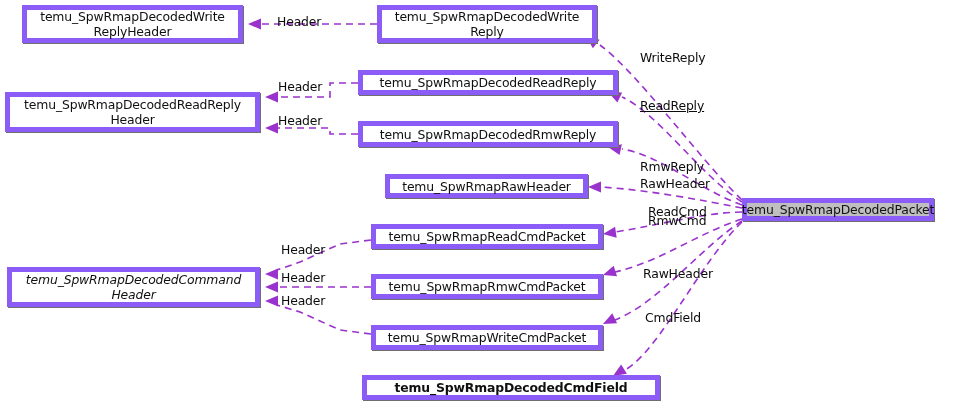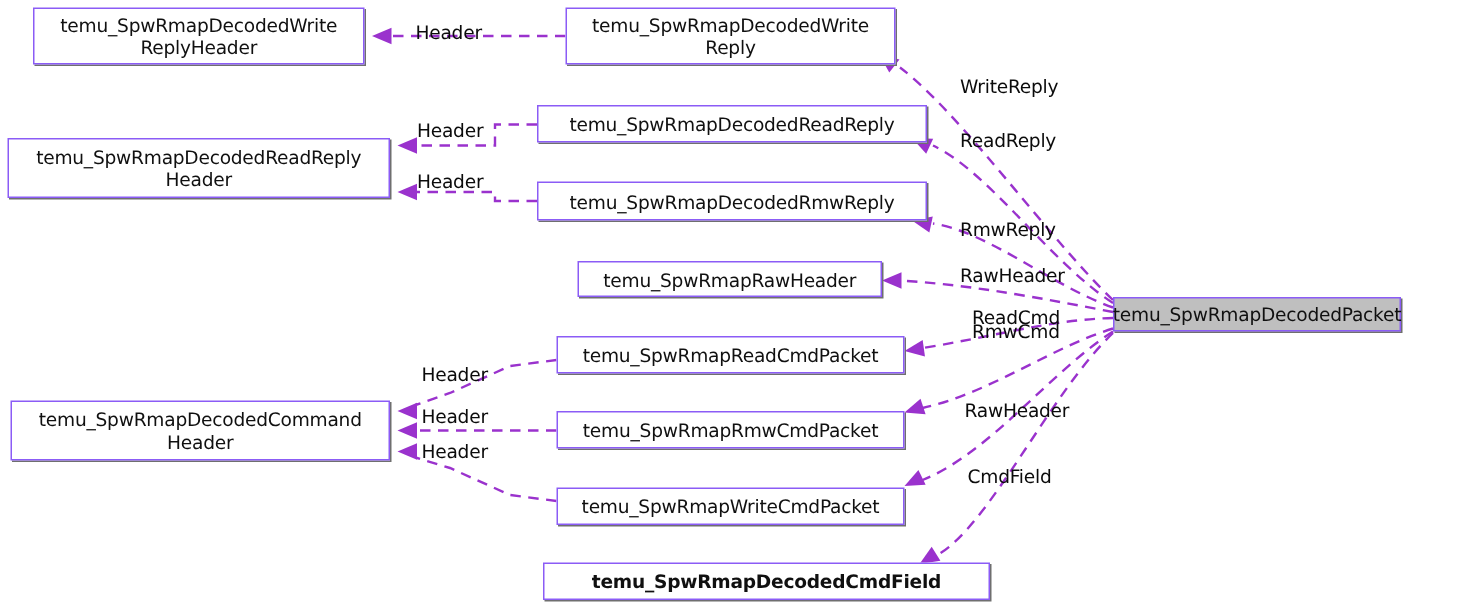--- a/index.html
+++ b/index.html
@@ -20,21 +20,21 @@
   #edges {
     position: absolute;
     left: 0;
     top: 0;
     width: 975px;
     height: 407px;
   }
   .node {
     position: absolute;
     box-sizing: border-box;
-    border: 1px solid #8b5cf6;
+    border: 5px solid #8b5cf6;
     background: #ffffff;
     display: flex;
     align-items: center;
     justify-content: center;
     text-align: center;
     font-size: 12.4px;
     line-height: 15px;
     color: #101010;
     letter-spacing: -0.15px;
     white-space: pre-line;
@@ -86,43 +86,43 @@
       <polygon points="0,0 13,-5.5 13,5.5" fill="#9a32cd" transform="translate(603,324) rotate(-26)"></polygon>
       <path d="M 742,222 C 700,262 660,350 625,370" fill="none" stroke="#9a32cd" stroke-width="1.6" stroke-dasharray="7,5"></path>
       <polygon points="0,0 13,-5.5 13,5.5" fill="#9a32cd" transform="translate(613,376) rotate(-32)"></polygon>
     </svg>
 
   <div id="node-layer">
       <div class="node" style="left: 22px; top: 5px; width: 221px; height: 38px;">temu_SpwRmapDecodedWrite
 ReplyHeader</div>
       <div class="node" style="left: 5px; top: 92px; width: 255px; height: 40px;">temu_SpwRmapDecodedReadReply
 Header</div>
-      <div class="node" style="left: 7px; top: 267px; width: 253px; height: 40px;">temu_SpwRmapDecodedCommand
+      <div class="node" style="left: 7px; top: 267px; width: 253px; height: 40px; font-style: italic;">temu_SpwRmapDecodedCommand
 Header</div>
       <div class="node" style="left: 377px; top: 5px; width: 220px; height: 38px;">temu_SpwRmapDecodedWrite
 Reply</div>
       <div class="node" style="left: 358px; top: 70px; width: 260px; height: 25px;">temu_SpwRmapDecodedReadReply</div>
       <div class="node" style="left: 358px; top: 121px; width: 260px; height: 26px;">temu_SpwRmapDecodedRmwReply</div>
       <div class="node" style="left: 385px; top: 174px; width: 203px; height: 24px;">temu_SpwRmapRawHeader</div>
       <div class="node" style="left: 371px; top: 224px; width: 232px; height: 25px;">temu_SpwRmapReadCmdPacket</div>
       <div class="node" style="left: 371px; top: 274px; width: 232px; height: 25px;">temu_SpwRmapRmwCmdPacket</div>
       <div class="node" style="left: 371px; top: 325px; width: 232px; height: 25px;">temu_SpwRmapWriteCmdPacket</div>
       <div class="node" style="left: 362px; top: 375px; width: 298px; height: 25px; font-weight: bold;">temu_SpwRmapDecodedCmdField</div>
       <div class="node focus" style="left: 742px; top: 198px; width: 192px; height: 23px;">temu_SpwRmapDecodedPacket</div>
     </div>
   <div id="label-layer">
       <div class="edge-label" style="left: 277px; top: 15px;">Header</div>
       <div class="edge-label" style="left: 278px; top: 80px;">Header</div>
       <div class="edge-label" style="left: 278px; top: 114px;">Header</div>
       <div class="edge-label" style="left: 281px; top: 243px;">Header</div>
       <div class="edge-label" style="left: 281px; top: 271px;">Header</div>
       <div class="edge-label" style="left: 281px; top: 294px;">Header</div>
       <div class="edge-label" style="left: 640px; top: 51px;">WriteReply</div>
-      <div class="edge-label" style="left: 640px; top: 87px;">ReadReply</div>
-      <div class="edge-label" style="left: 640px; top: 146px;">RmwReply</div>
+      <div class="edge-label" style="left: 640px; top: 99px; text-decoration: underline;">ReadReply</div>
+      <div class="edge-label" style="left: 640px; top: 160px;">RmwReply</div>
       <div class="edge-label" style="left: 640px; top: 177px;">RawHeader</div>
       <div class="edge-label" style="left: 648px; top: 205px;">ReadCmd</div>
       <div class="edge-label" style="left: 648px; top: 214px;">RmwCmd</div>
       <div class="edge-label" style="left: 643px; top: 267px;">RawHeader</div>
       <div class="edge-label" style="left: 645px; top: 311px;">CmdField</div>
     </div>
 
 </div>
 
 </body></html>

